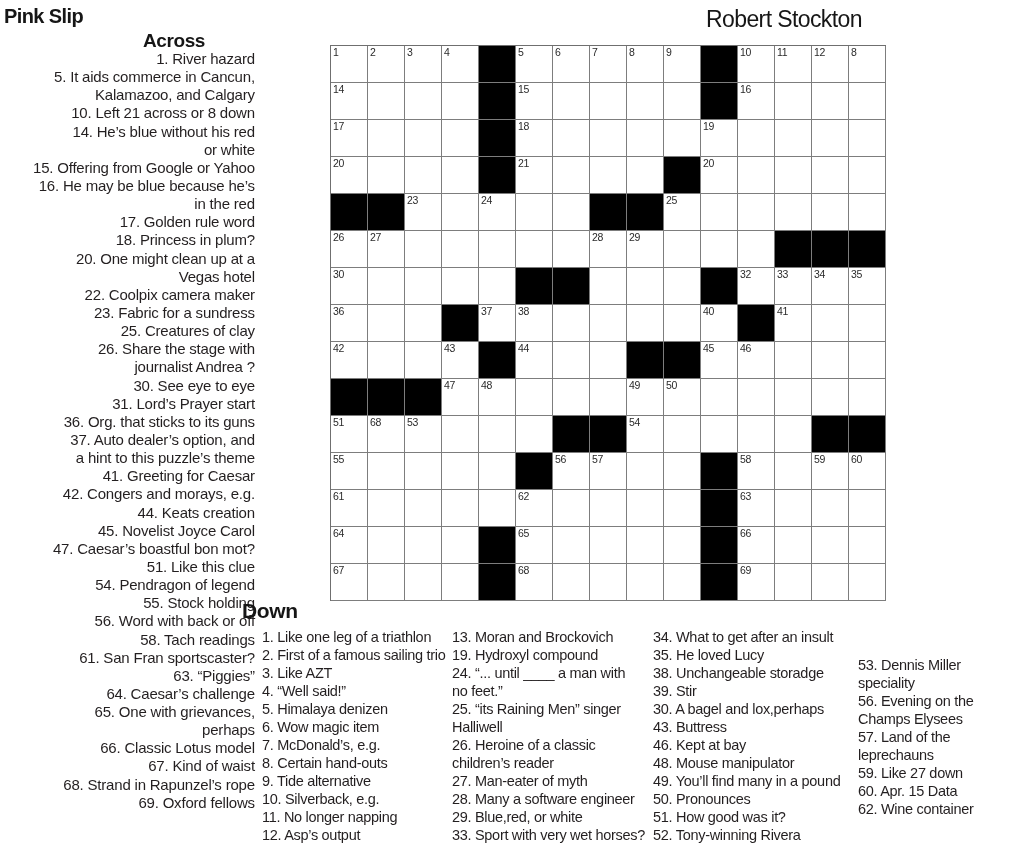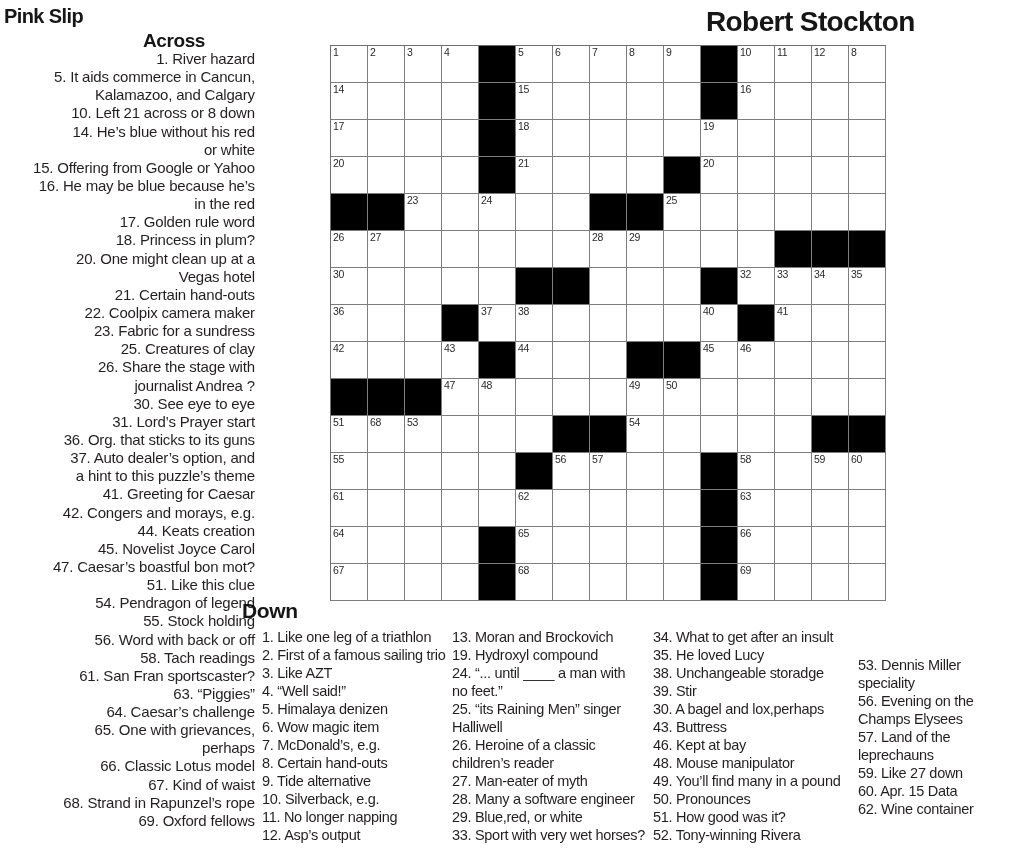--- a/index.html
+++ b/index.html
@@ -10,21 +10,21 @@
     font-family:"Liberation Sans", sans-serif;
     color:#231f20;
     overflow:hidden;
   }
   .page-title {
     position:absolute; left:4px; top:5px;
     font-size:20px; font-weight:700; letter-spacing:-0.6px; color:#161616;
   }
   .author {
     position:absolute; left:706px; top:6px;
-    font-size:28px; font-weight:700; letter-spacing:-0.6px; color:#161616;
+    font-size:23px; font-weight:400; letter-spacing:-0.6px; color:#161616;
   }
   .across-hd {
     position:absolute; left:143px; top:30px;
     font-size:19px; font-weight:700; letter-spacing:-0.4px; color:#161616;
   }
   .down-hd {
     position:absolute; left:242px; top:599px;
     font-size:21px; font-weight:700; letter-spacing:-0.4px; color:#161616;
   }
   .across-list {
@@ -79,21 +79,20 @@
     <div>10. Left 21 across or 8 down</div>
     <div>14. He’s blue without his red</div>
     <div>or white</div>
     <div>15. Offering from Google or Yahoo</div>
     <div>16. He may be blue because he’s</div>
     <div>in the red</div>
     <div>17. Golden rule word</div>
     <div>18. Princess in plum?</div>
     <div>20. One might clean up at a</div>
     <div>Vegas hotel</div>
-    <div>21. Certain hand-outs</div>
     <div>22. Coolpix camera maker</div>
     <div>23. Fabric for a sundress</div>
     <div>25. Creatures of clay</div>
     <div>26. Share the stage with</div>
     <div>journalist Andrea ?</div>
     <div>30. See eye to eye</div>
     <div>31. Lord’s Prayer start</div>
     <div>36. Org. that sticks to its guns</div>
     <div>37. Auto dealer’s option, and</div>
     <div>a hint to this puzzle’s theme</div>

